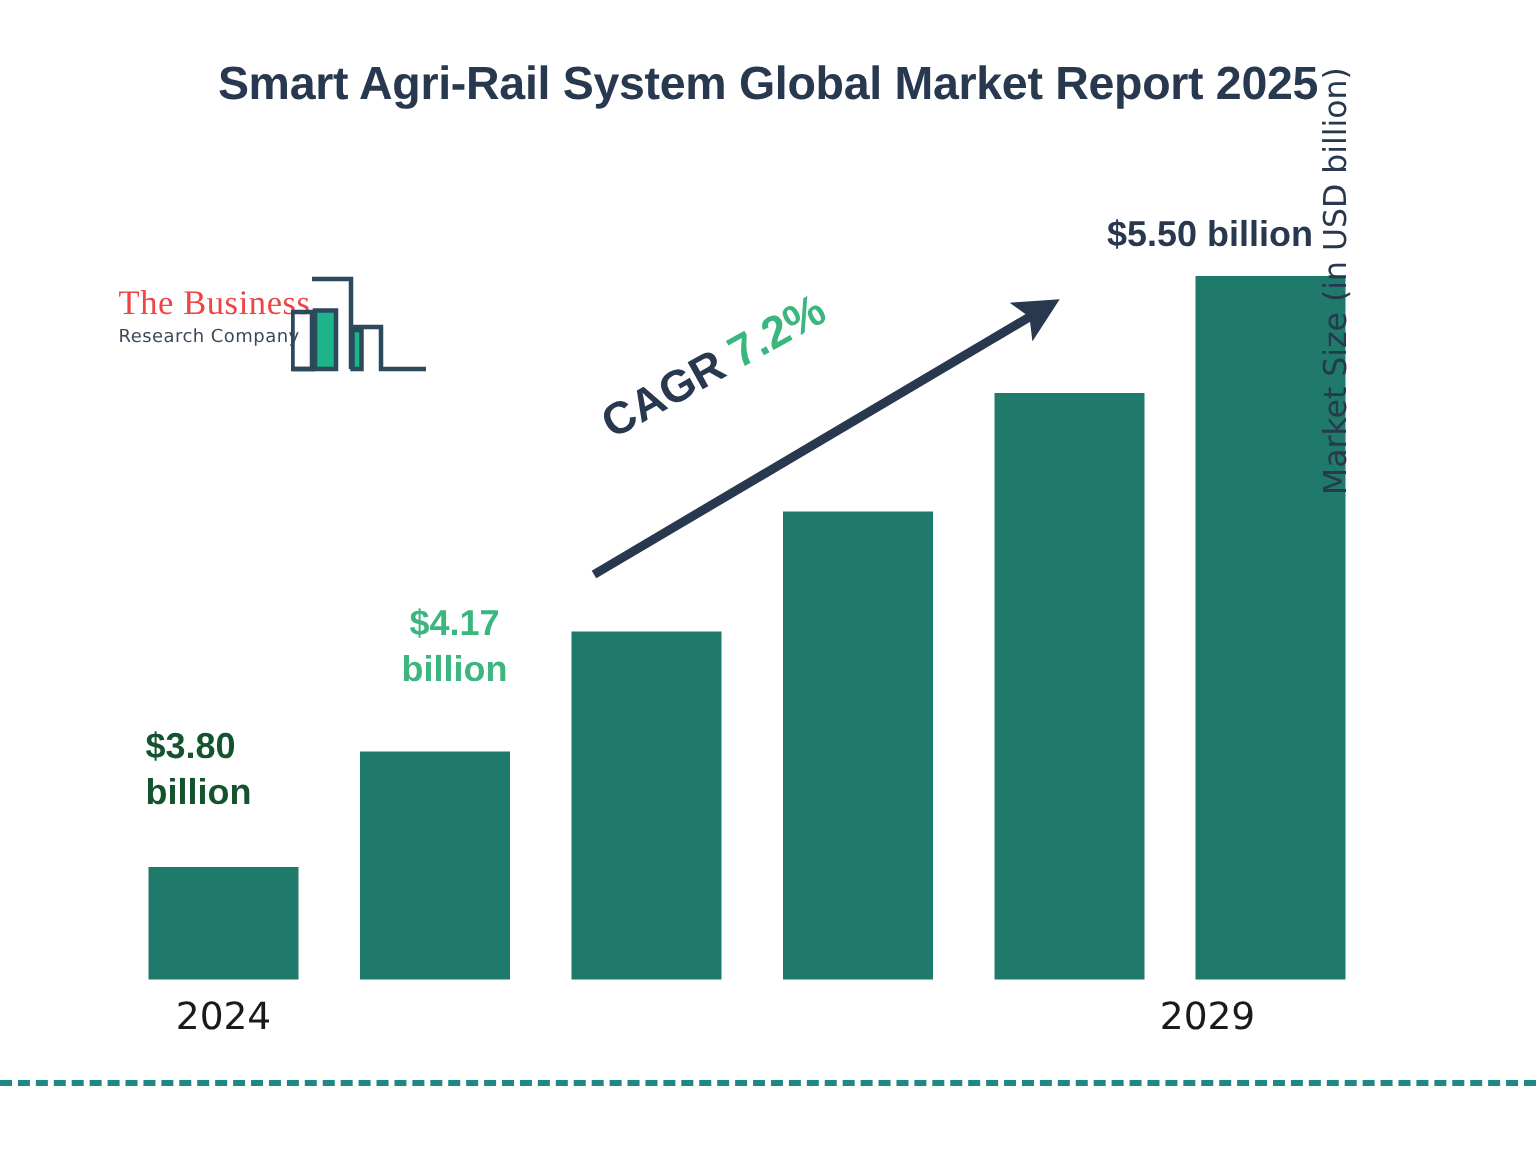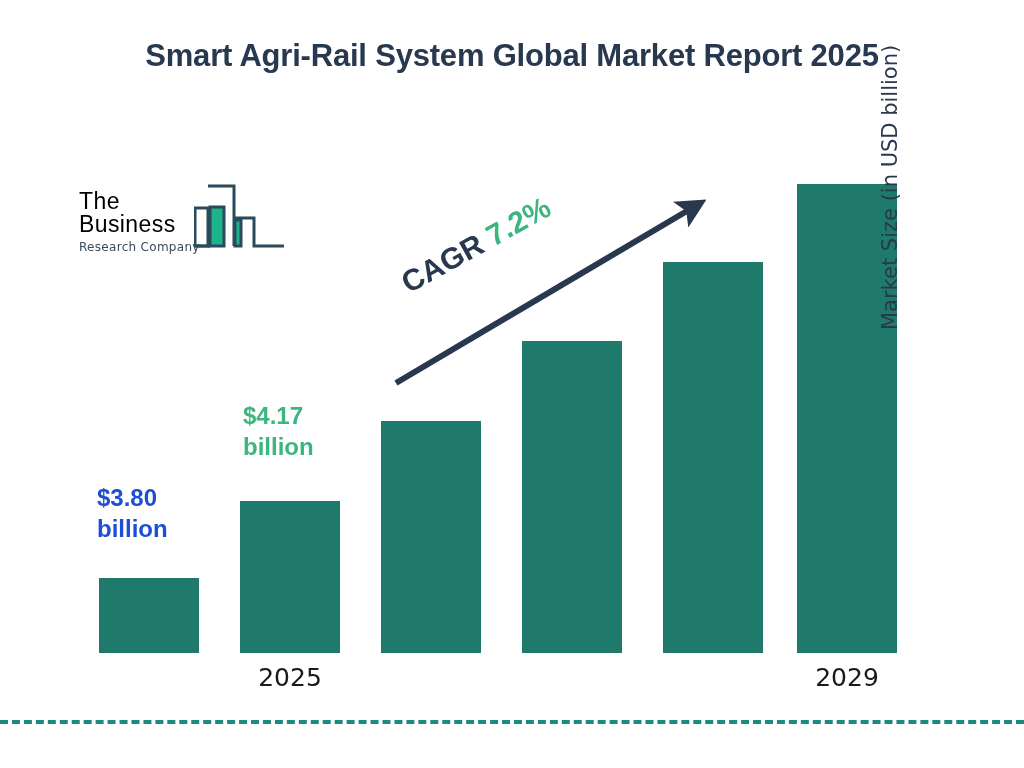--- a/index.html
+++ b/index.html
@@ -41,23 +41,23 @@
     width: 210px;
     height: 76px;
   }
   #logo-text {
     position: absolute;
     left: 3px;
     top: 12px;
     width: 130px;
   }
   #logo-line1 {
-    font-family: Liberation Sans, sans-serif;
+    font-family: Liberation Serif, serif;
     font-size: 23px;
-    color: #000000;
+    color: #ef4444;
     letter-spacing: 0.4px;
     line-height: 1;
   }
   #logo-line2 {
     font-family: "DejaVu Sans", sans-serif;
     font-size: 12px;
     color: #3B4A5A;
     letter-spacing: 0.3px;
     line-height: 1;
     margin-top: 5px;
@@ -96,28 +96,29 @@
   
   .value-label {
     position: absolute;
     font-size: 24px;
     font-weight: bold;
     line-height: 1.28;
   }
   #label-2024 {
     left: 97px;
     top: 483px;
-    color: #1d4ed8;
+    color: #14532d;
     width: 110px;
   }
   #label-2025 {
     left: 243px;
     top: 401px;
     color: #3BB67F;
     width: 120px;
+    text-align: center;
   }
   #label-2029 {
     left: 738px;
     top: 142px;
     color: #28384F;
     width: 220px;
     white-space: nowrap;
   }
 
   
@@ -195,26 +196,27 @@
   </div>
 
   <div id="plot">
     <div class="bar" style="left:99px;  top:578px; height:75px;"></div>
     <div class="bar" style="left:240px; top:501px; height:152px;"></div>
     <div class="bar" style="left:381px; top:421px; height:232px;"></div>
     <div class="bar" style="left:522px; top:341px; height:312px;"></div>
     <div class="bar" style="left:663px; top:262px; height:391px;"></div>
     <div class="bar" style="left:797px; top:184px; height:469px;"></div>
 
-    <div class="xtick" style="left:230px;">2025</div>
-    <div class="xtick" style="left:787px;">2029</div>
+    <div class="xtick" style="left:89px;">2024</div>
+    <div class="xtick" style="left:745px;">2029</div>
   </div>
 
   <div class="value-label" id="label-2024">$3.80 billion</div>
   <div class="value-label" id="label-2025">$4.17 billion</div>
+  <div class="value-label" id="label-2029">$5.50 billion</div>
 
   <svg id="cagr-arrow" viewBox="0 0 340 210">
     <defs>
       <marker id="arrowhead" markerWidth="5" markerHeight="5" refX="2.2" refY="2.5" orient="auto">
         <path d="M0,0 L5,2.5 L0,5 L1.1,2.5 Z" fill="#28384F"></path>
       </marker>
     </defs>
     <line x1="16" y1="198" x2="312" y2="23" stroke="#28384F" stroke-width="6" marker-end="url(#arrowhead)"></line>
   </svg>
 

